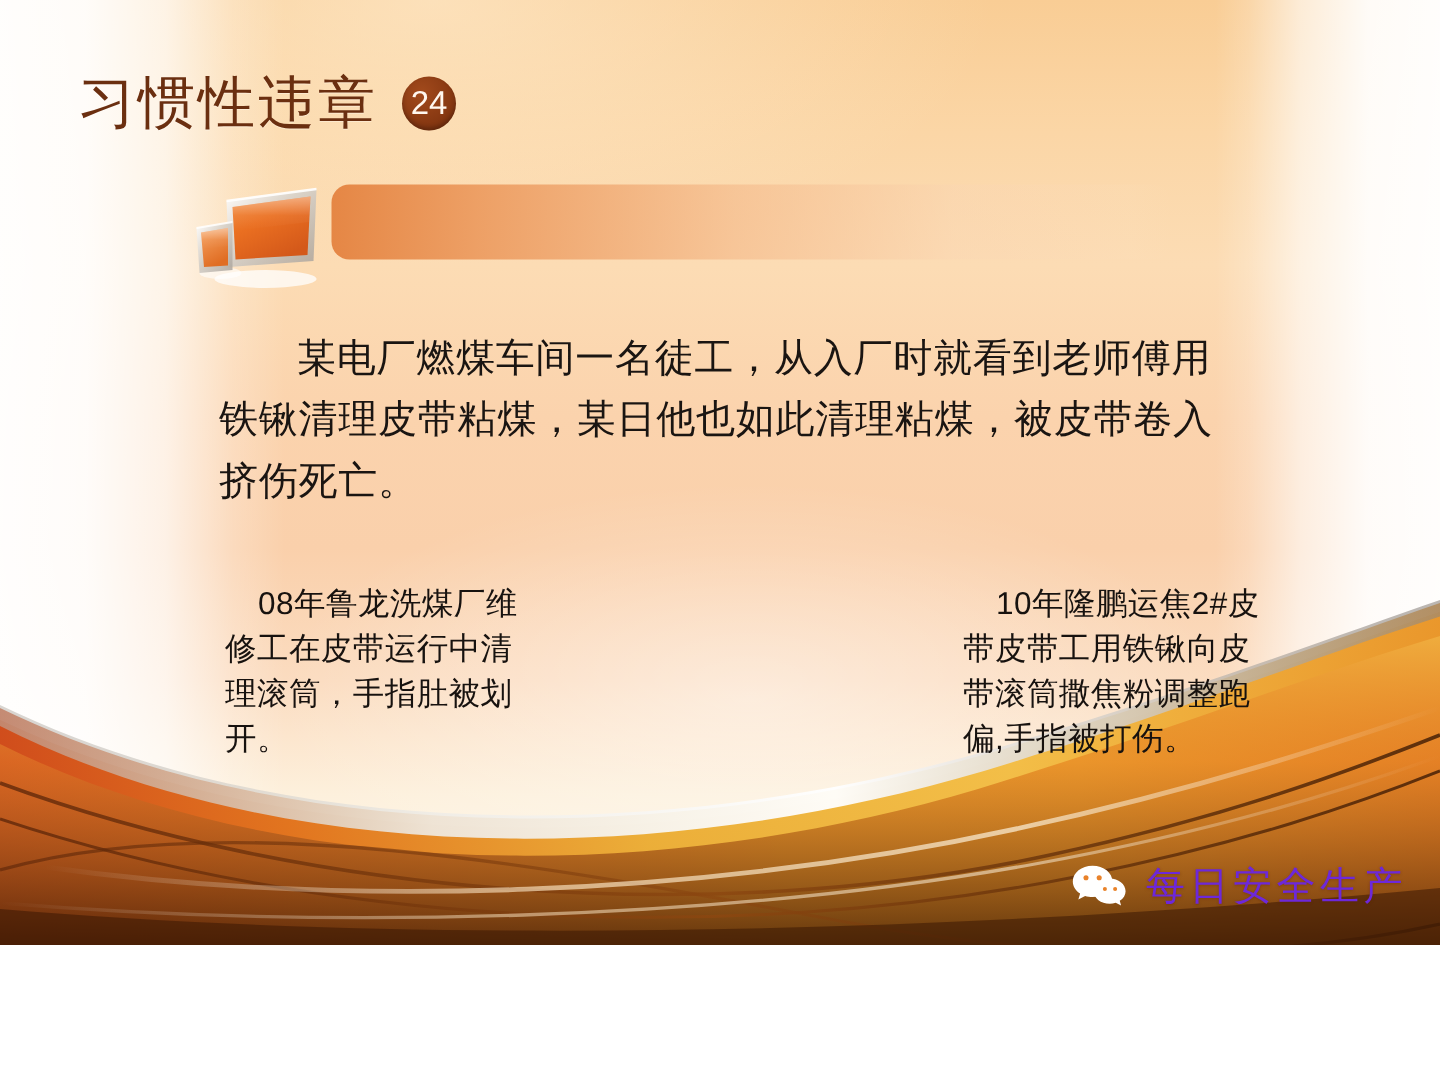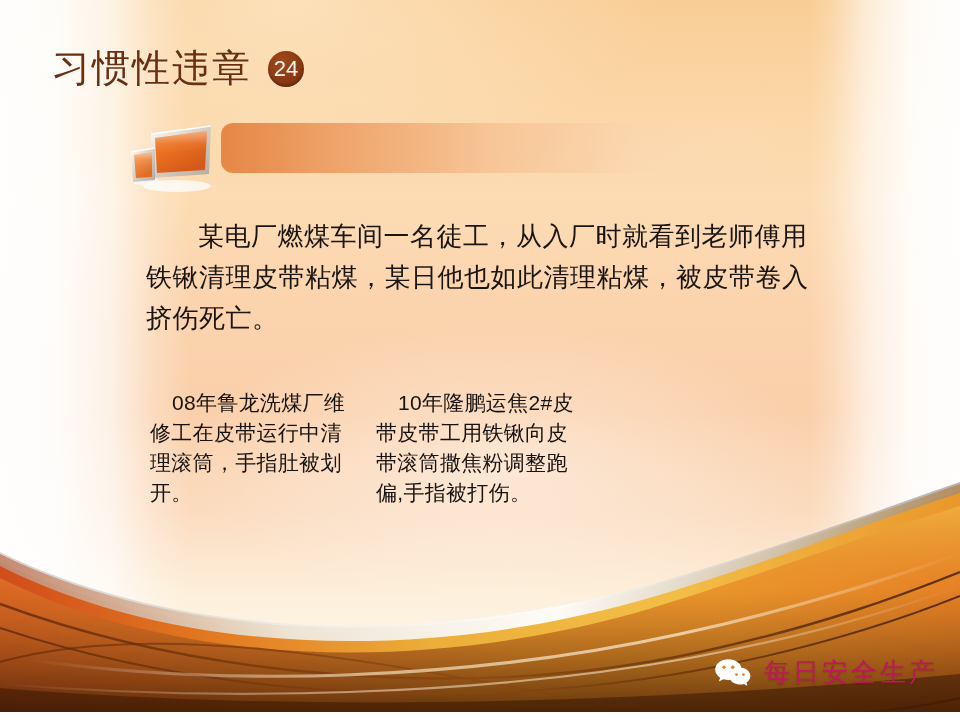--- a/index.html
+++ b/index.html
@@ -3,21 +3,21 @@
 <meta charset="utf-8">
 <style>
   html, body {
     margin: 0;
     padding: 0;
     background: #ffffff;
   }
   #slide {
     position: relative;
     width: 960px;
-    height: 712px;
+    height: 630px;
     overflow: hidden;
     font-family: "Liberation Serif", "DejaVu Serif", serif;
     background: #ffffff;
   }
 
   
   .bg-base {
     position: absolute;
     inset: 0;
     background:
@@ -142,30 +142,32 @@
   
   .body-para {
     position: absolute;
     left: 146px; top: 218px;
     width: 680px;
     font-size: 26px;
     line-height: 41px;
     color: #1a1512;
     text-indent: 52px;
     letter-spacing: 0.5px;
-    font-family: Liberation Mono, monospace;
+    font-family: Liberation Sans, sans-serif;
   }
 
   
   .columns {
     position: absolute;
     left: 150px; top: 388px;
     width: 700px;
     display: flex;
     align-items: flex-start;
+    gap: 16px;
+    justify-content: space-between;
   }
   .col {
     font-size: 21px;
     line-height: 30px;
     color: #17120f;
     letter-spacing: 0.3px;
     text-indent: 22px;
     font-family: "Liberation Sans", "DejaVu Sans", sans-serif;
   }
   .col-1 { width: 200px; }
@@ -176,21 +178,21 @@
   .footer-mark {
     position: absolute;
     right: 22px; bottom: 22px;
     display: flex;
     align-items: center;
     gap: 12px;
   }
   .wechat-icon { width: 38px; height: 32px; display: block; }
   .footer-text {
     font-size: 26px;
-    color: #be185d;
+    color: #6d28d9;
     letter-spacing: 3px;
     white-space: nowrap;
     font-family: "Liberation Sans", "DejaVu Sans", sans-serif;
     text-shadow: 0 1px 2px rgba(90,35,0,0.35);
   }
 </style>
 </head>
 <body>
 
 <div id="slide">

